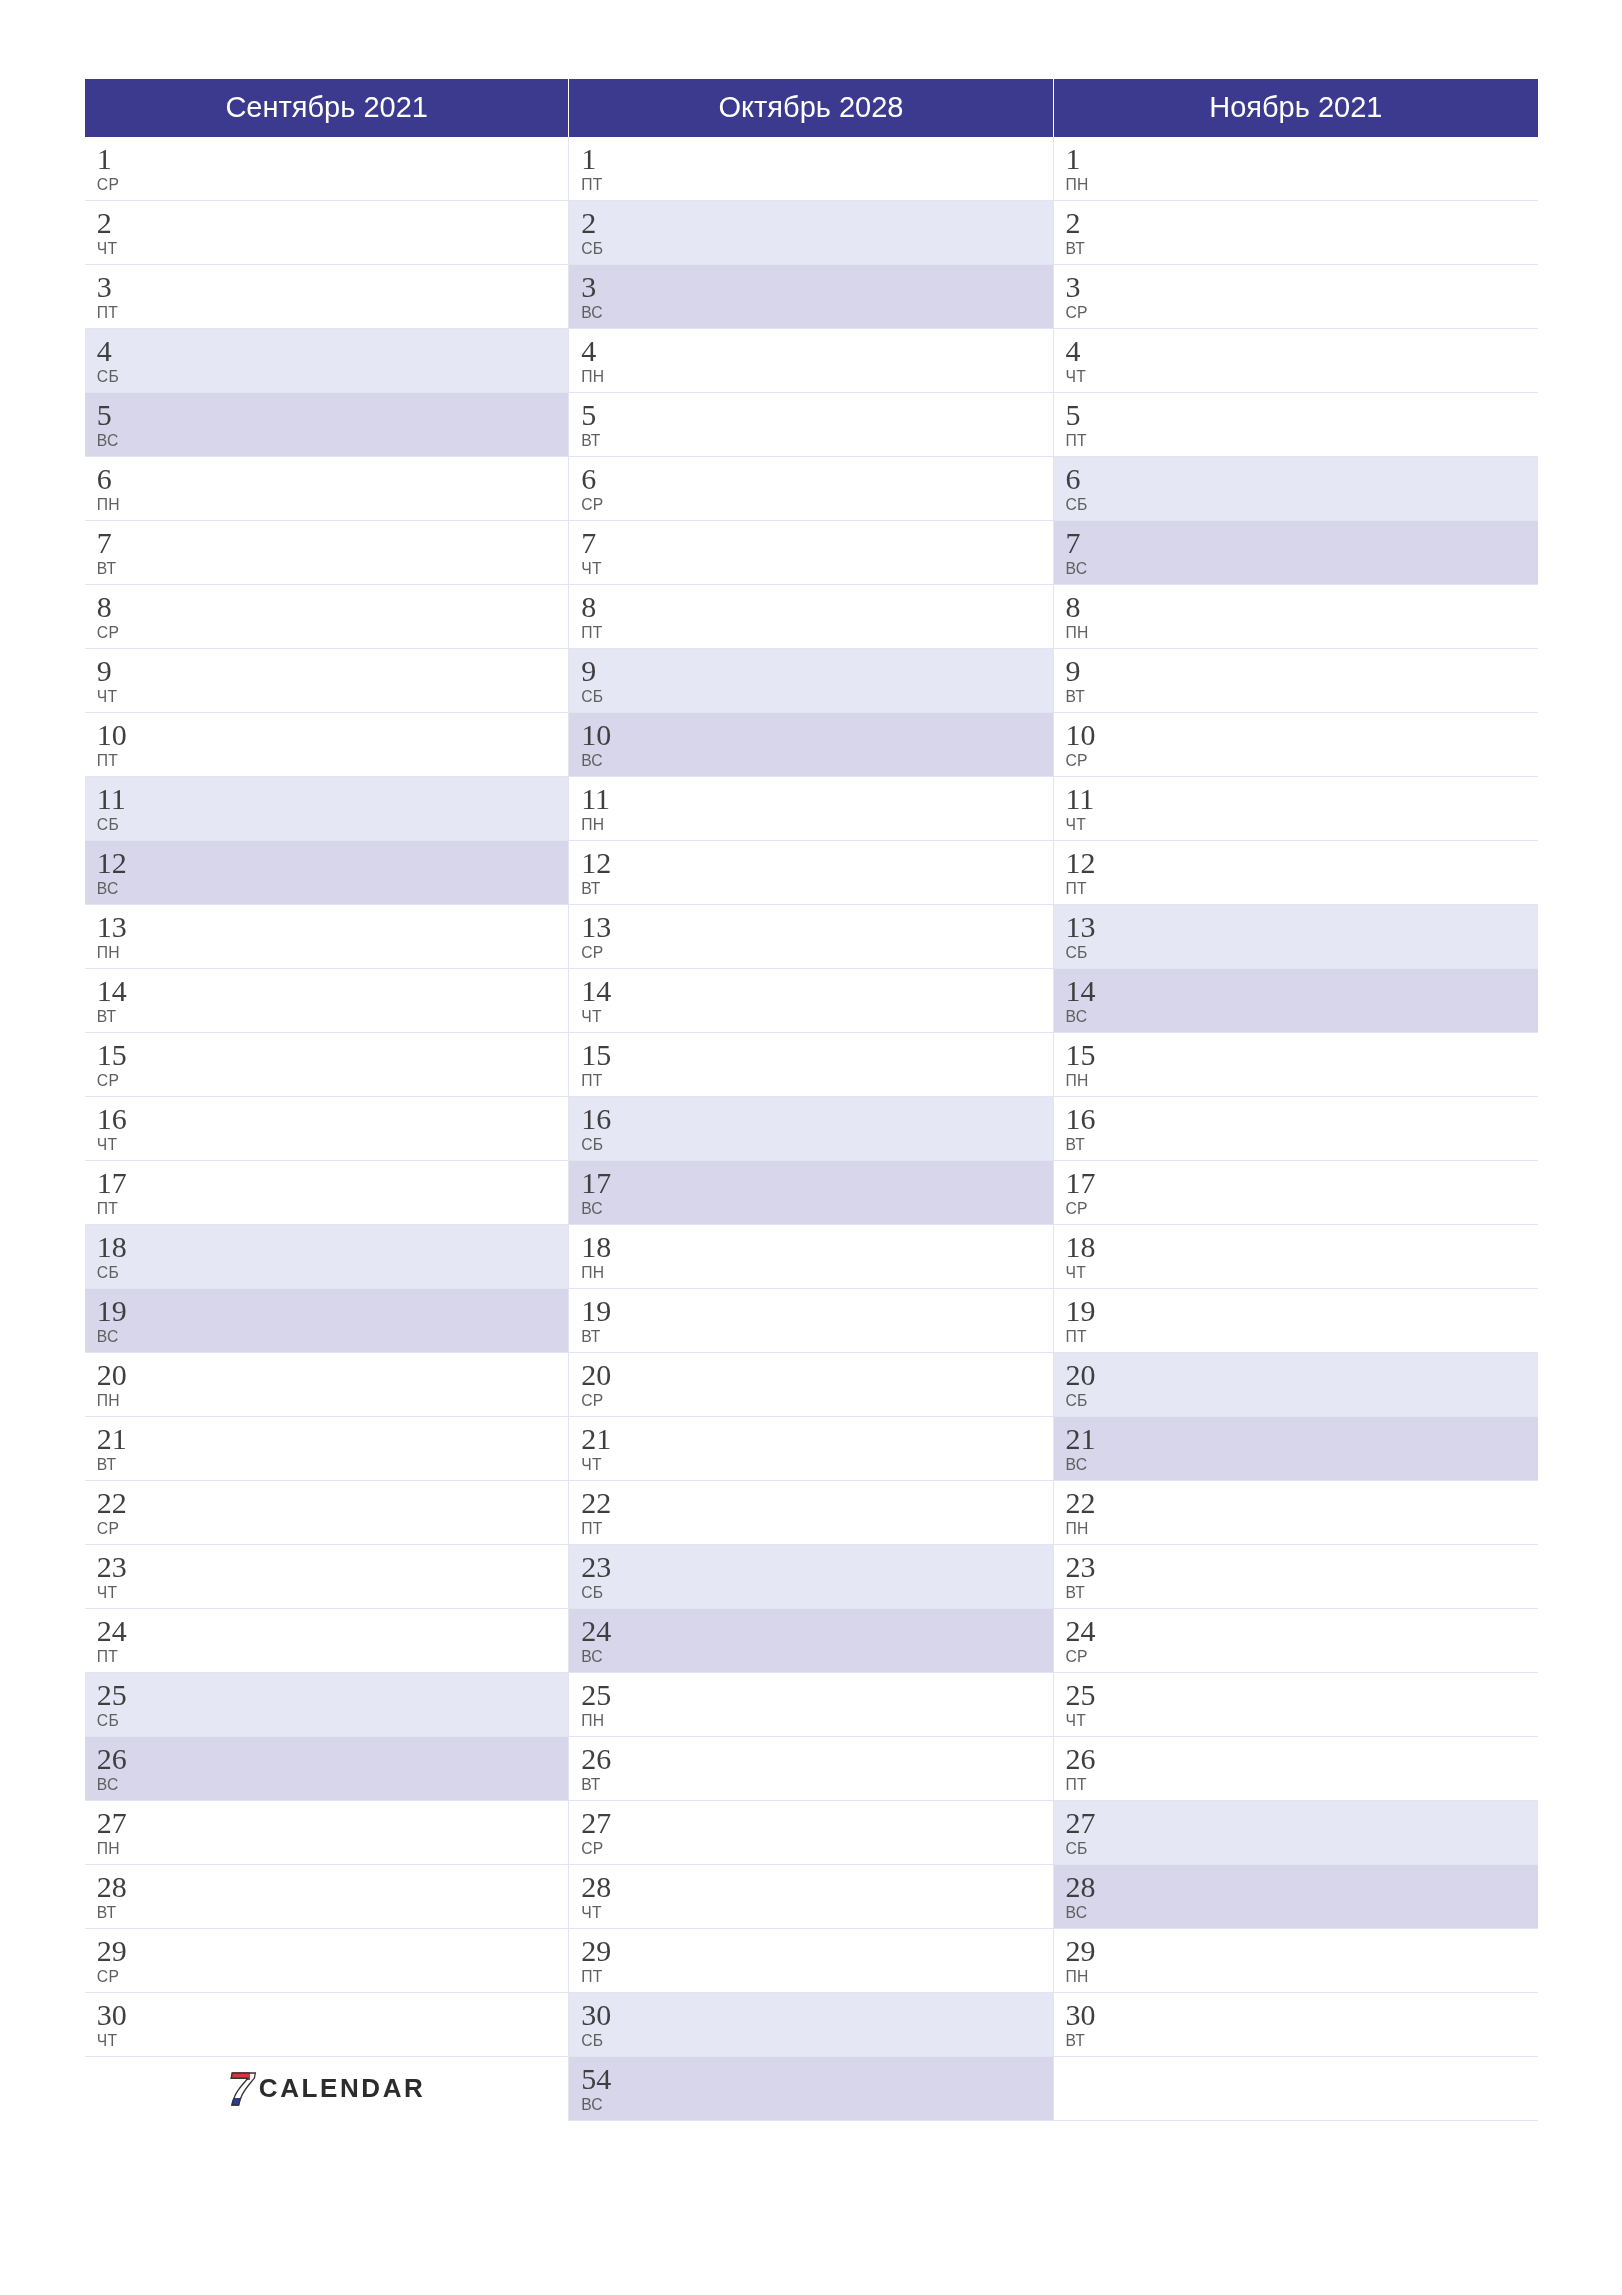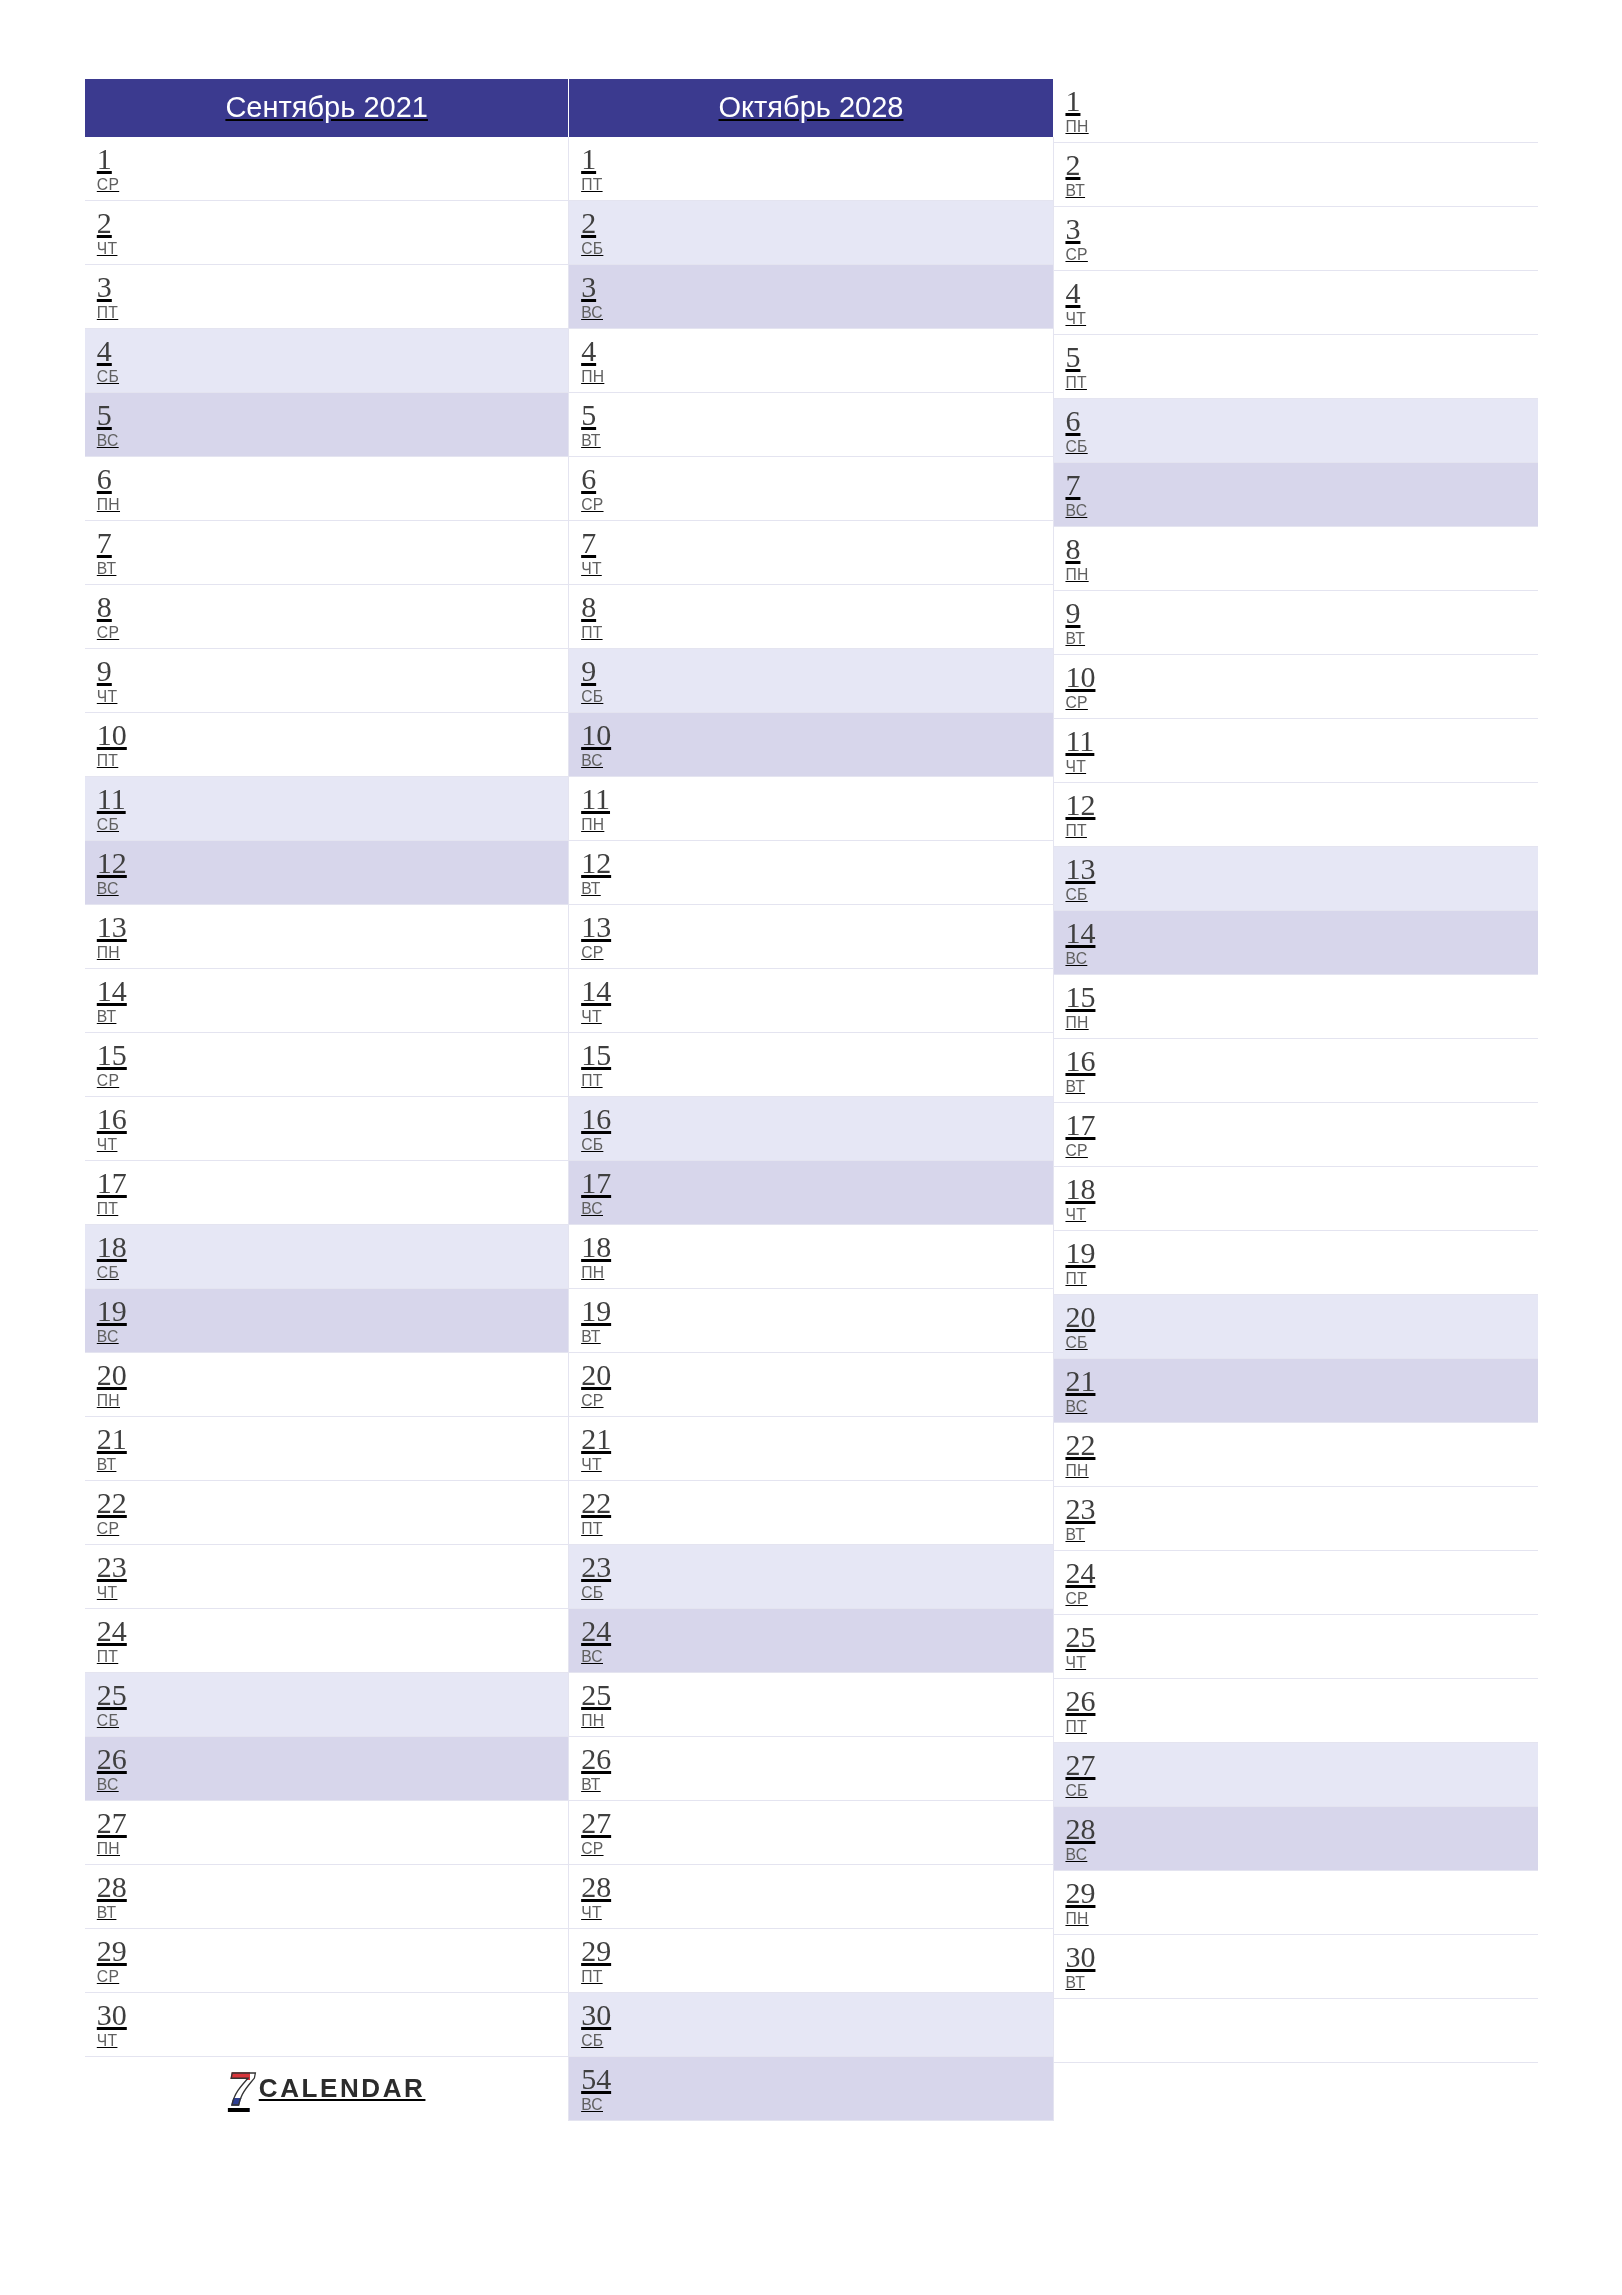--- a/index.html
+++ b/index.html
@@ -12,21 +12,20 @@
   }
   .wrap {
     display: flex;
     gap: 0;
     height: 100%;
     flex-direction: column;
   }
   .cols {
     display: flex;
     gap: 0;
-    text-decoration: underline;
   }
   .col {
     flex: 1 1 0;
     display: flex;
     flex-direction: column;
   }
   .month-header {
     background: #3b3a8f;
     color: #ffffff;
     text-align: center;
@@ -345,20 +344,21 @@
         <div class="cell sat">
           <div class="num">30</div>
           <div class="dow">СБ</div>
         </div>
         <div class="cell sun">
           <div class="num">54</div>
           <div class="dow">ВС</div>
         </div>
       </div>
       <div class="col">
+        <div class="month-header">Ноябрь 2021</div>
         <div class="cell weekday">
           <div class="num">1</div>
           <div class="dow">ПН</div>
         </div>
         <div class="cell weekday">
           <div class="num">2</div>
           <div class="dow">ВТ</div>
         </div>
         <div class="cell weekday">
           <div class="num">3</div>

